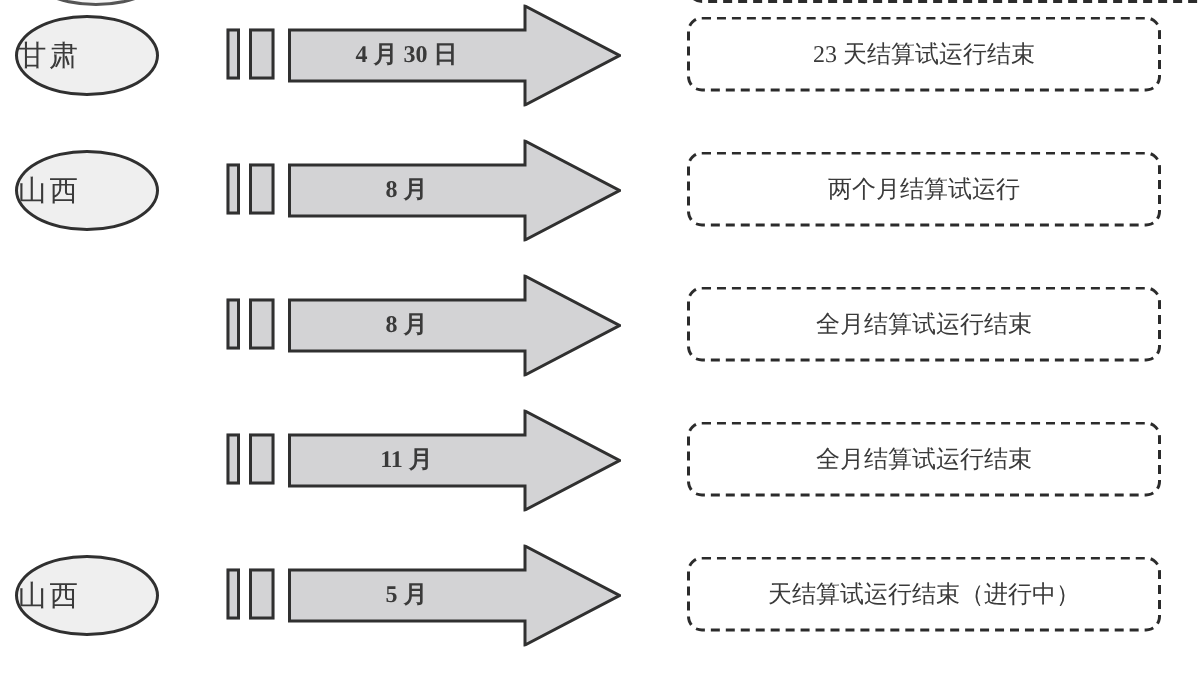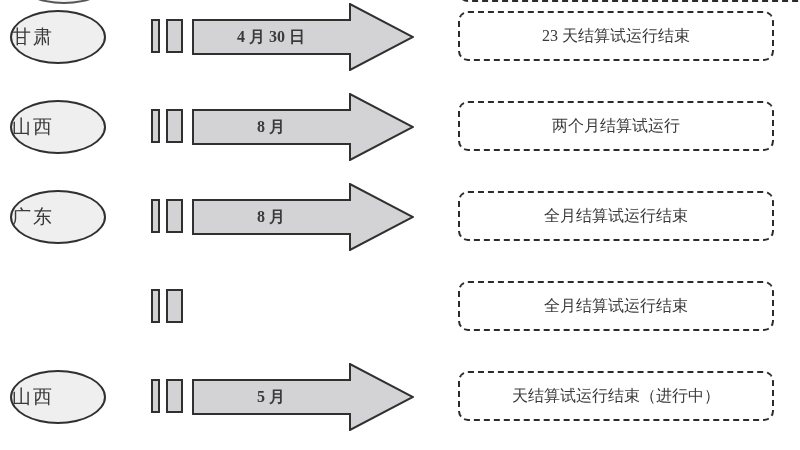--- a/index.html
+++ b/index.html
@@ -81,39 +81,42 @@
           <polygon points="1,17 158,17 158,1 221,34 158,67 158,51 1,51" fill="#d3d3d5"></polygon>
         </svg>
         <span class="milestone">8 月</span>
       </div>
       <div class="statusbox">
         <span class="status">两个月结算试运行</span>
       </div>
     </div>
 
     <div class="row">
-      <div class="ellipse">
-        <span class="province">广东</span>
-      </div>
       <div class="bar thin"></div>
       <div class="bar wide"></div>
       <div class="arrow">
         <svg viewBox="0 0 222 68">
           <polygon points="1,17 158,17 158,1 221,34 158,67 158,51 1,51" fill="#d3d3d5"></polygon>
         </svg>
         <span class="milestone">8 月</span>
       </div>
       <div class="statusbox">
         <span class="status">全月结算试运行结束</span>
       </div>
     </div>
 
     <div class="row">
       <div class="bar thin"></div>
       <div class="bar wide"></div>
+      <div class="arrow">
+        <svg viewBox="0 0 222 68">
+          <polygon points="1,17 158,17 158,1 221,34 158,67 158,51 1,51" fill="#d3d3d5"></polygon>
+        </svg>
+        <span class="milestone">11 月</span>
+      </div>
       <div class="statusbox">
         <span class="status">全月结算试运行结束</span>
       </div>
     </div>
 
     <div class="row">
       <div class="ellipse">
         <span class="province">山西</span>
       </div>
       <div class="bar thin"></div>

